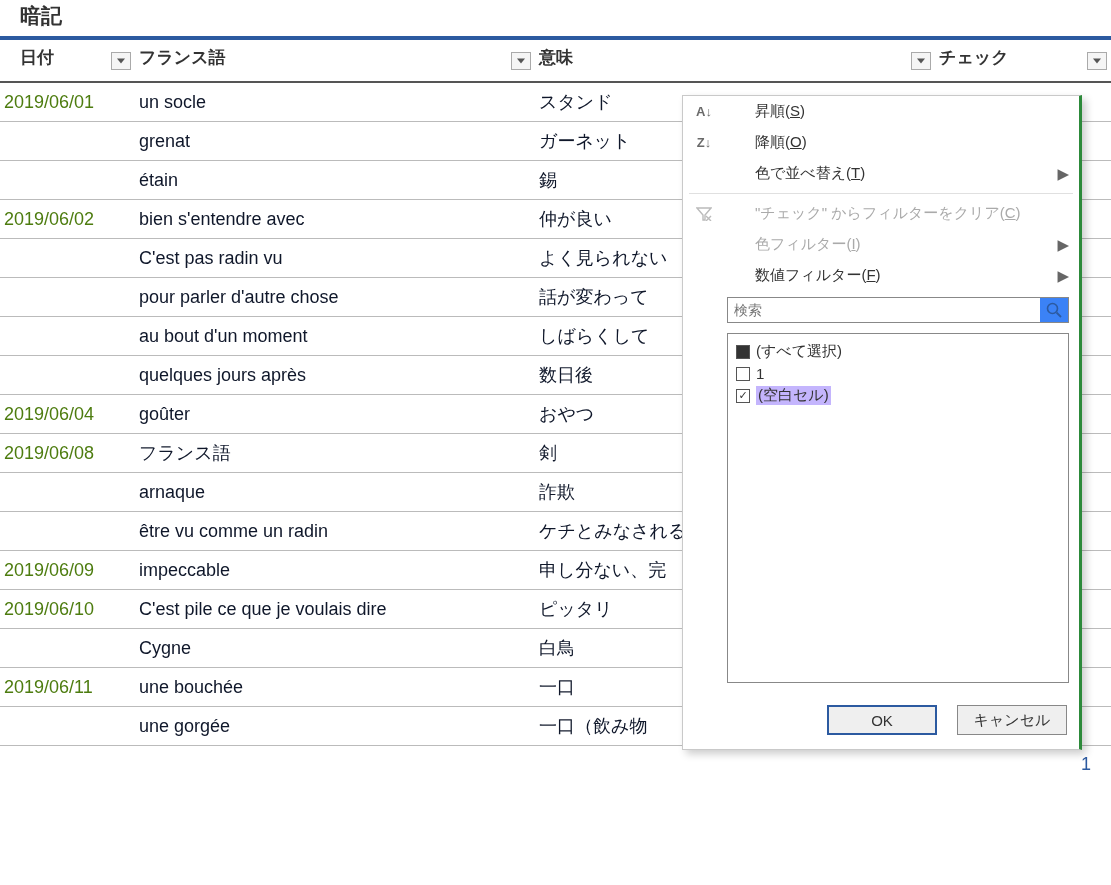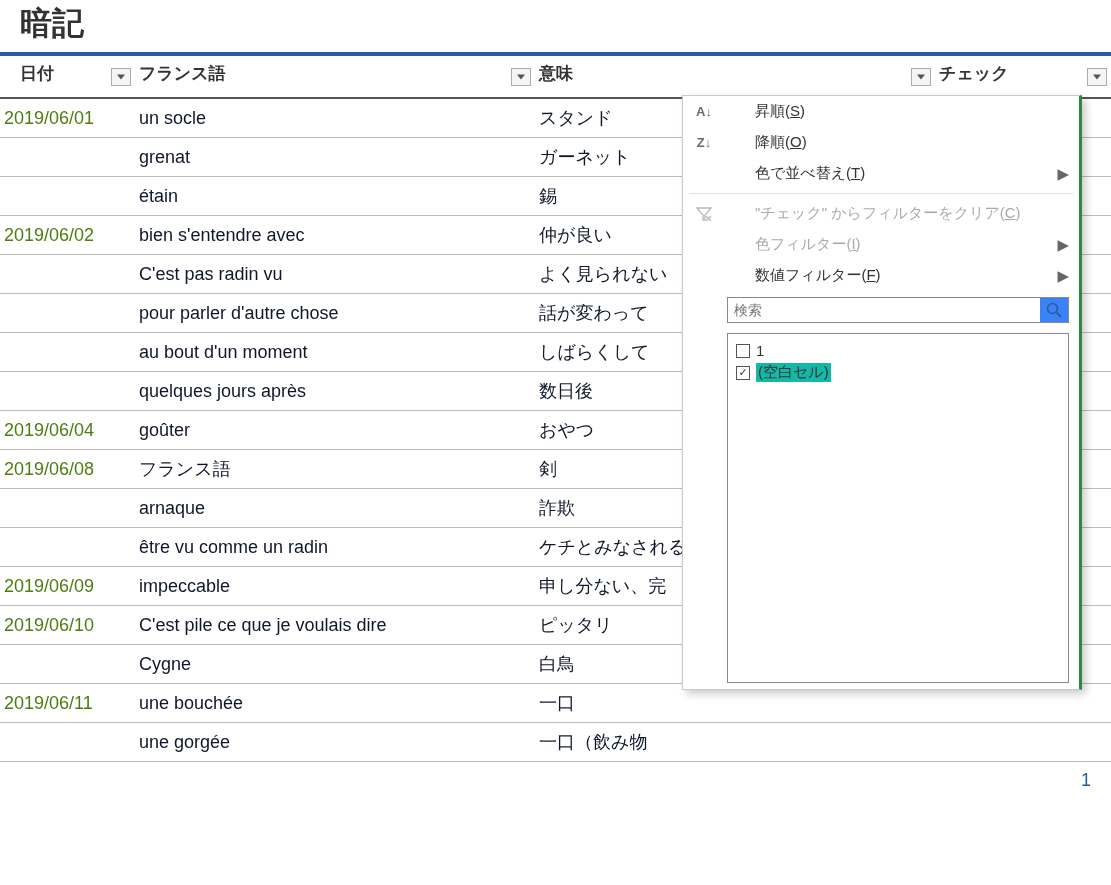--- a/index.html
+++ b/index.html
@@ -8,21 +8,21 @@
     font-family: "Meiryo", "Yu Gothic", sans-serif;
     font-size: 16px;
     background: #fff;
     color: #333;
     width: 1111px;
     height: 885px;
     overflow: hidden;
     position: relative;
   }
   .title {
-    font-size: 32px;
+    font-size: 21px;
     font-weight: bold;
     color: #333;
     padding: 2px 0 6px 20px;
     border-bottom: 4px solid #2c5aa0;
   }
   table.data {
     width: 100%;
     border-collapse: collapse;
   }
   table.data th {
@@ -141,21 +141,21 @@
   }
   .ci { display: flex; align-items: center; gap: 6px; padding: 2px 0; }
   .ci .box {
     width: 14px; height: 14px;
     border: 1px solid #555;
     display: inline-flex; align-items: center; justify-content: center;
     font-size: 11px;
     background: #fff;
   }
   .ci .box.filled { background: #333; }
-  .ci.hl .lbl { background: #14b8a6; padding: 0 2px; }
+  .ci.hl .lbl { background: #c4b5fd; padding: 0 2px; }
   .btn-row {
     display: flex;
     justify-content: flex-end;
     gap: 20px;
     padding: 16px 12px 14px 12px;
   }
   .btn {
     min-width: 110px;
     height: 30px;
     border: 1px solid #888;
@@ -387,22 +387,30 @@
         <svg width="16" height="16" viewBox="0 0 16 16">
             <circle cx="6.5" cy="6.5" r="5" fill="none" stroke="#2c5aa0" stroke-width="1.6"></circle>
             <line x1="10.5" y1="10.5" x2="15" y2="15" stroke="#2c5aa0" stroke-width="1.8"></line>
           </svg>
       </span>
     </div>
   </div>
 
   <div class="check-list" id="checklist">
       <div class="ci">
+        <span class="box filled"></span>
+        <span class="lbl">(すべて選択)</span>
+      </div>
+      <div class="ci">
         <span class="box"></span>
         <span class="lbl">1</span>
       </div>
       <div class="ci hl">
         <span class="box">✓</span>
         <span class="lbl">(空白セル)</span>
       </div>
     </div>
 
+  <div class="btn-row">
+    <div class="btn primary">OK</div>
+    <div class="btn">キャンセル</div>
+  </div>
 </div>
 
 </body></html>

